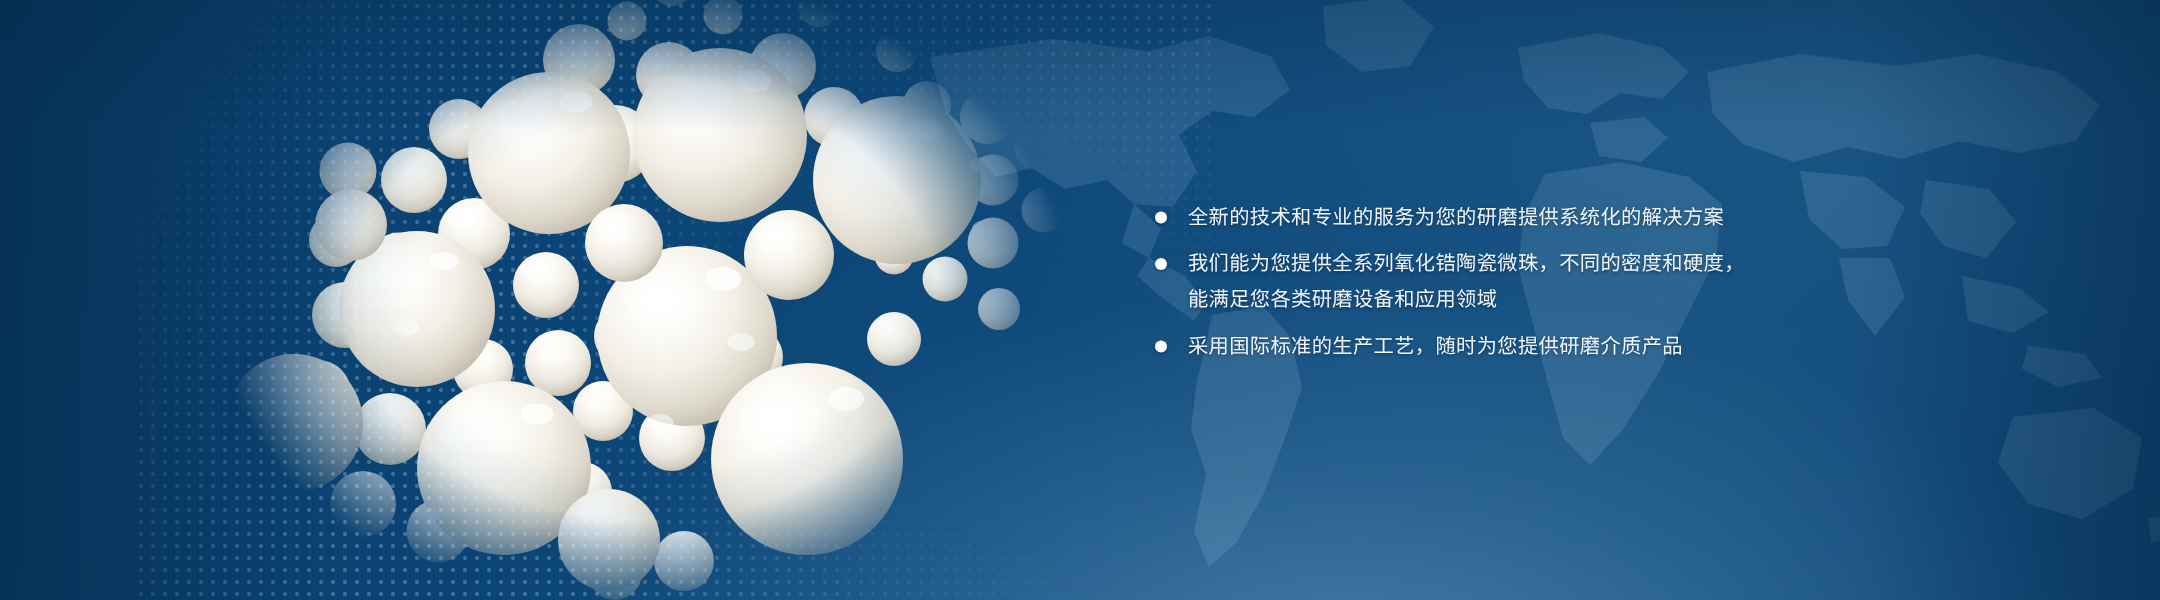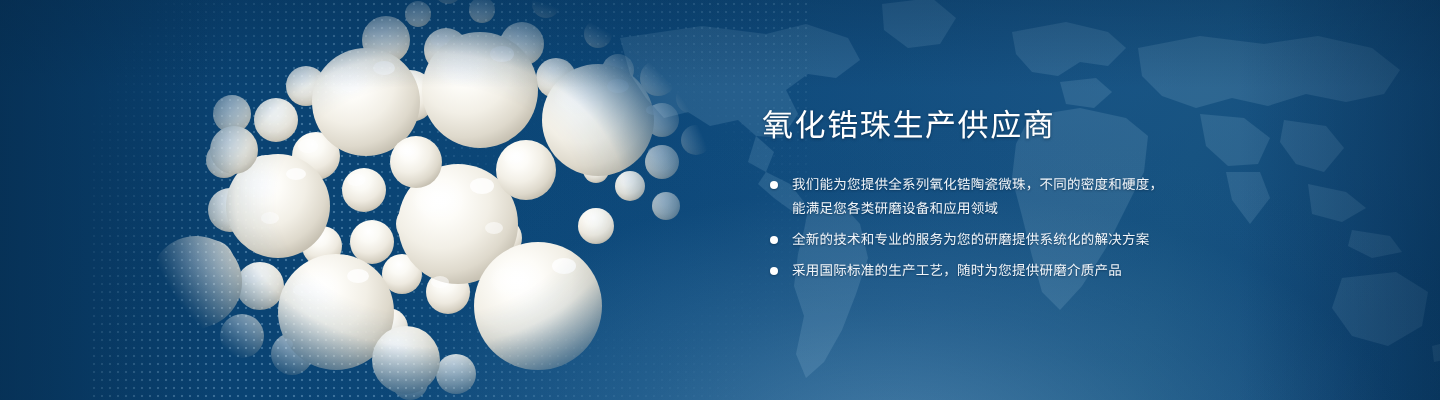--- a/index.html
+++ b/index.html
@@ -344,36 +344,35 @@
         <ellipse cx="544" cy="136" rx="8" ry="5" fill="#ffffff"></ellipse>
         <ellipse cx="546" cy="178" rx="8" ry="5" fill="#ffffff"></ellipse>
       </g>
     </svg>
   </div>
 
   <div class="bg-vignette"></div>
 
   <div class="copy">
 
-    <h1 class="headline">氧化锆珠生产供应商</h1>
 
     <ul class="bullets">
+
+      <li class="bullet">
+        <span class="dot"></span>
+        <span class="line">全新的技术和专业的服务为您的研磨提供系统化的解决方案</span>
+      </li>
 
       <li class="bullet">
         <span class="dot"></span>
         <span class="line">我们能为您提供全系列氧化锆陶瓷微珠，不同的密度和硬度，</span>
         <span class="line">能满足您各类研磨设备和应用领域</span>
       </li>
 
       <li class="bullet">
         <span class="dot"></span>
-        <span class="line">全新的技术和专业的服务为您的研磨提供系统化的解决方案</span>
-      </li>
-
-      <li class="bullet">
-        <span class="dot"></span>
         <span class="line">采用国际标准的生产工艺，随时为您提供研磨介质产品</span>
       </li>
 
     </ul>
   </div>
 
 </div>
 
 </body></html>

